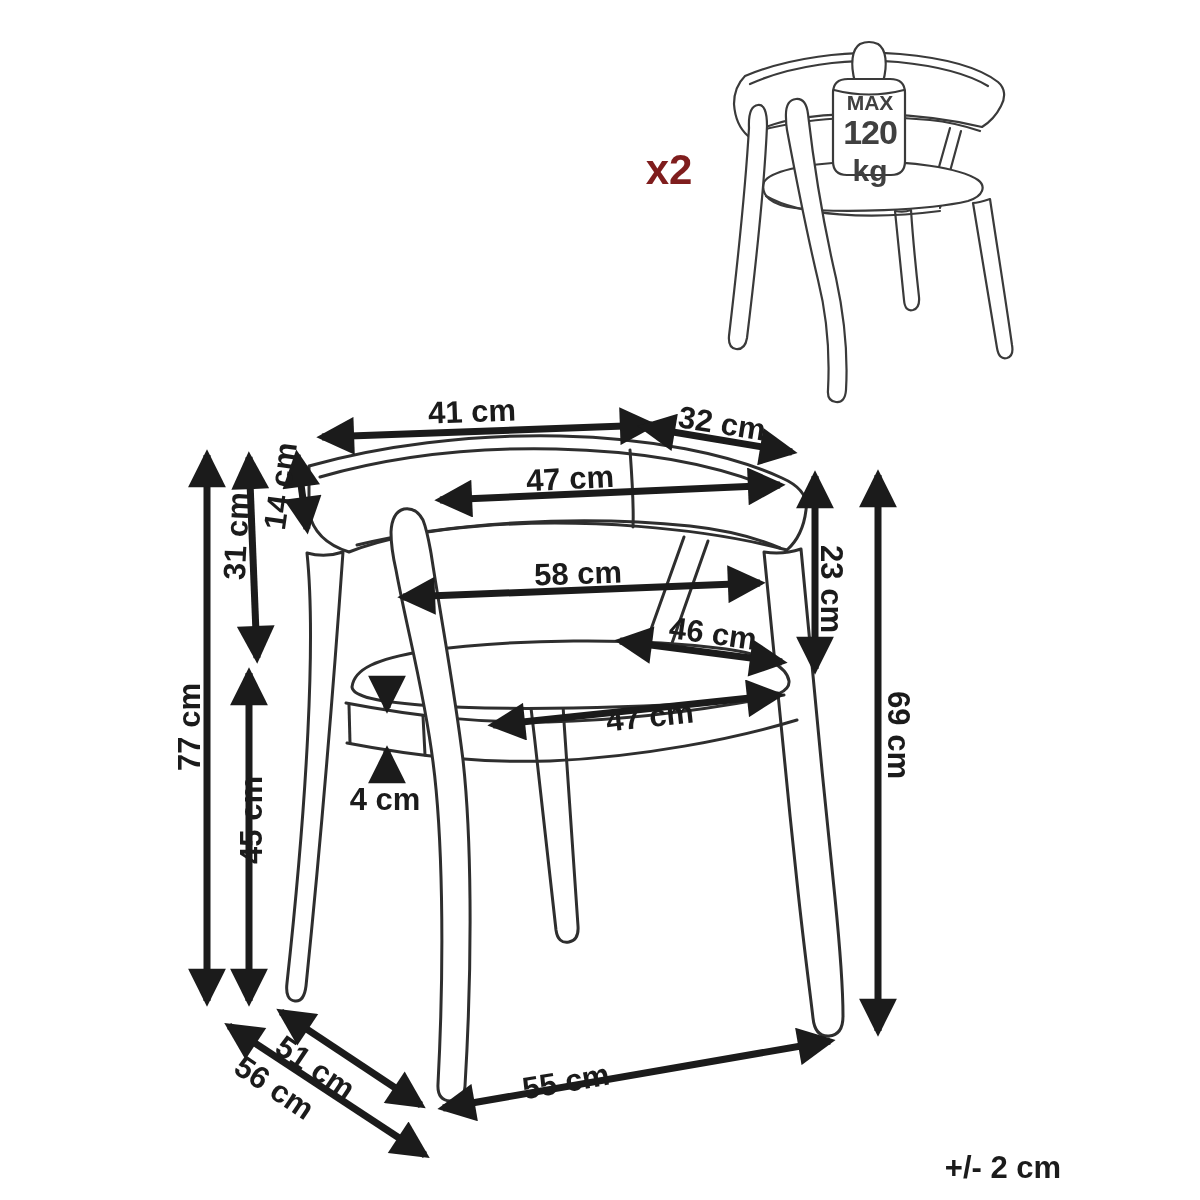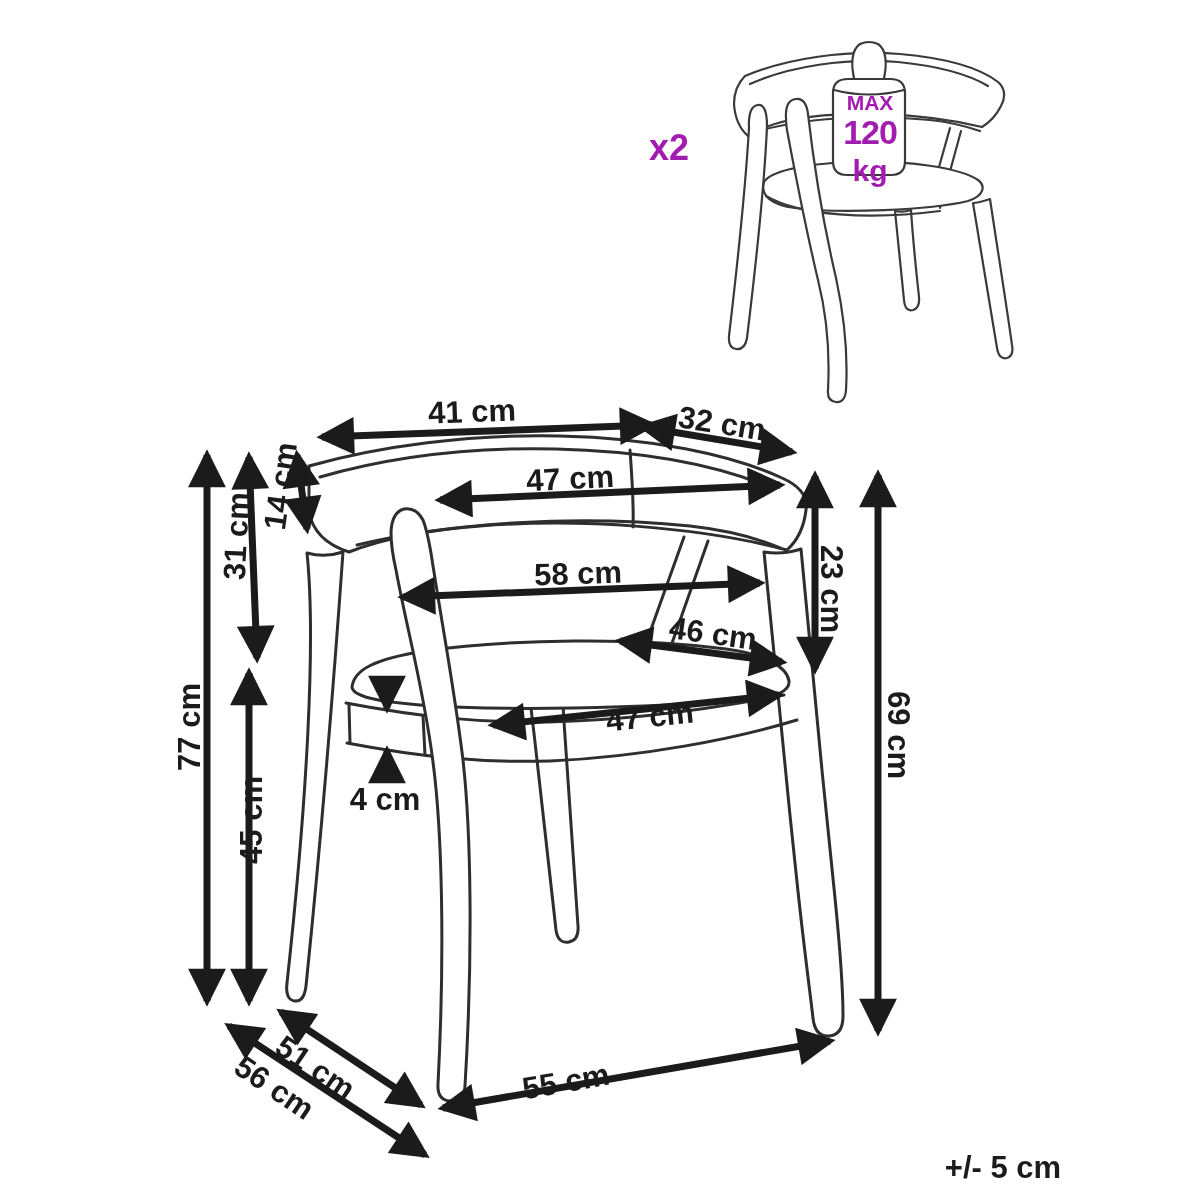--- a/index.html
+++ b/index.html
@@ -11,29 +11,29 @@
   .chair-line{stroke:#2e2e2e;stroke-width:3;fill:none;stroke-linecap:round;stroke-linejoin:round;}
   .chair-solid{stroke:#2e2e2e;stroke-width:3;fill:#ffffff;stroke-linecap:round;stroke-linejoin:round;}
   .mini-line{stroke:#3a3a3a;stroke-width:2.2;fill:none;stroke-linecap:round;stroke-linejoin:round;}
   .mini-solid{stroke:#3a3a3a;stroke-width:2.2;fill:#ffffff;stroke-linecap:round;stroke-linejoin:round;}
   .dim{stroke:#1b1b1b;stroke-width:7;fill:none;}
   .dim-label{
     position:absolute;white-space:nowrap;font-weight:bold;font-size:31px;color:#1b1b1b;
     letter-spacing:0px;
   }
   .qty-label{
-    position:absolute;left:669px;top:148px;transform:translate(-50%,-50%);
-    font-weight:bold;font-size:36px;color:#a21caf;
+    position:absolute;left:669px;top:170px;transform:translate(-50%,-50%);
+    font-weight:bold;font-size:42px;color:#7f1d1d;
   }
   .tolerance-label{
     position:absolute;left:1003px;top:1168px;transform:translate(-50%,-50%);
     font-weight:bold;font-size:31px;color:#1b1b1b;white-space:nowrap;
   }
   .weight-text{
-    position:absolute;left:831px;top:92px;width:78px;text-align:center;color:#a21caf;
+    position:absolute;left:831px;top:92px;width:78px;text-align:center;color:#404040;
     font-weight:bold;line-height:1;
   }
   .weight-text .l1{font-size:21px;margin-bottom:2px;}
   .weight-text .l2{font-size:34px;margin-bottom:7px;letter-spacing:-1px;}
   .weight-text .l3{font-size:30px;}
 </style>
 </head>
 <body>
 
 <svg id="diagram-svg" viewBox="0 0 1200 1200" xmlns="http://www.w3.org/2000/svg">
@@ -128,13 +128,13 @@
 <div class="dim-label" style="left:566px;top:1082px;transform:translate(-50%,-50%) rotate(-10deg);">55 cm</div>
 
 <div class="qty-label">x2</div>
 
 <div class="weight-text">
   <div class="l1">MAX</div>
   <div class="l2">120</div>
   <div class="l3">kg</div>
 </div>
 
-<div class="tolerance-label">+/- 5 cm</div>
+<div class="tolerance-label">+/- 2 cm</div>
 
 </body></html>

